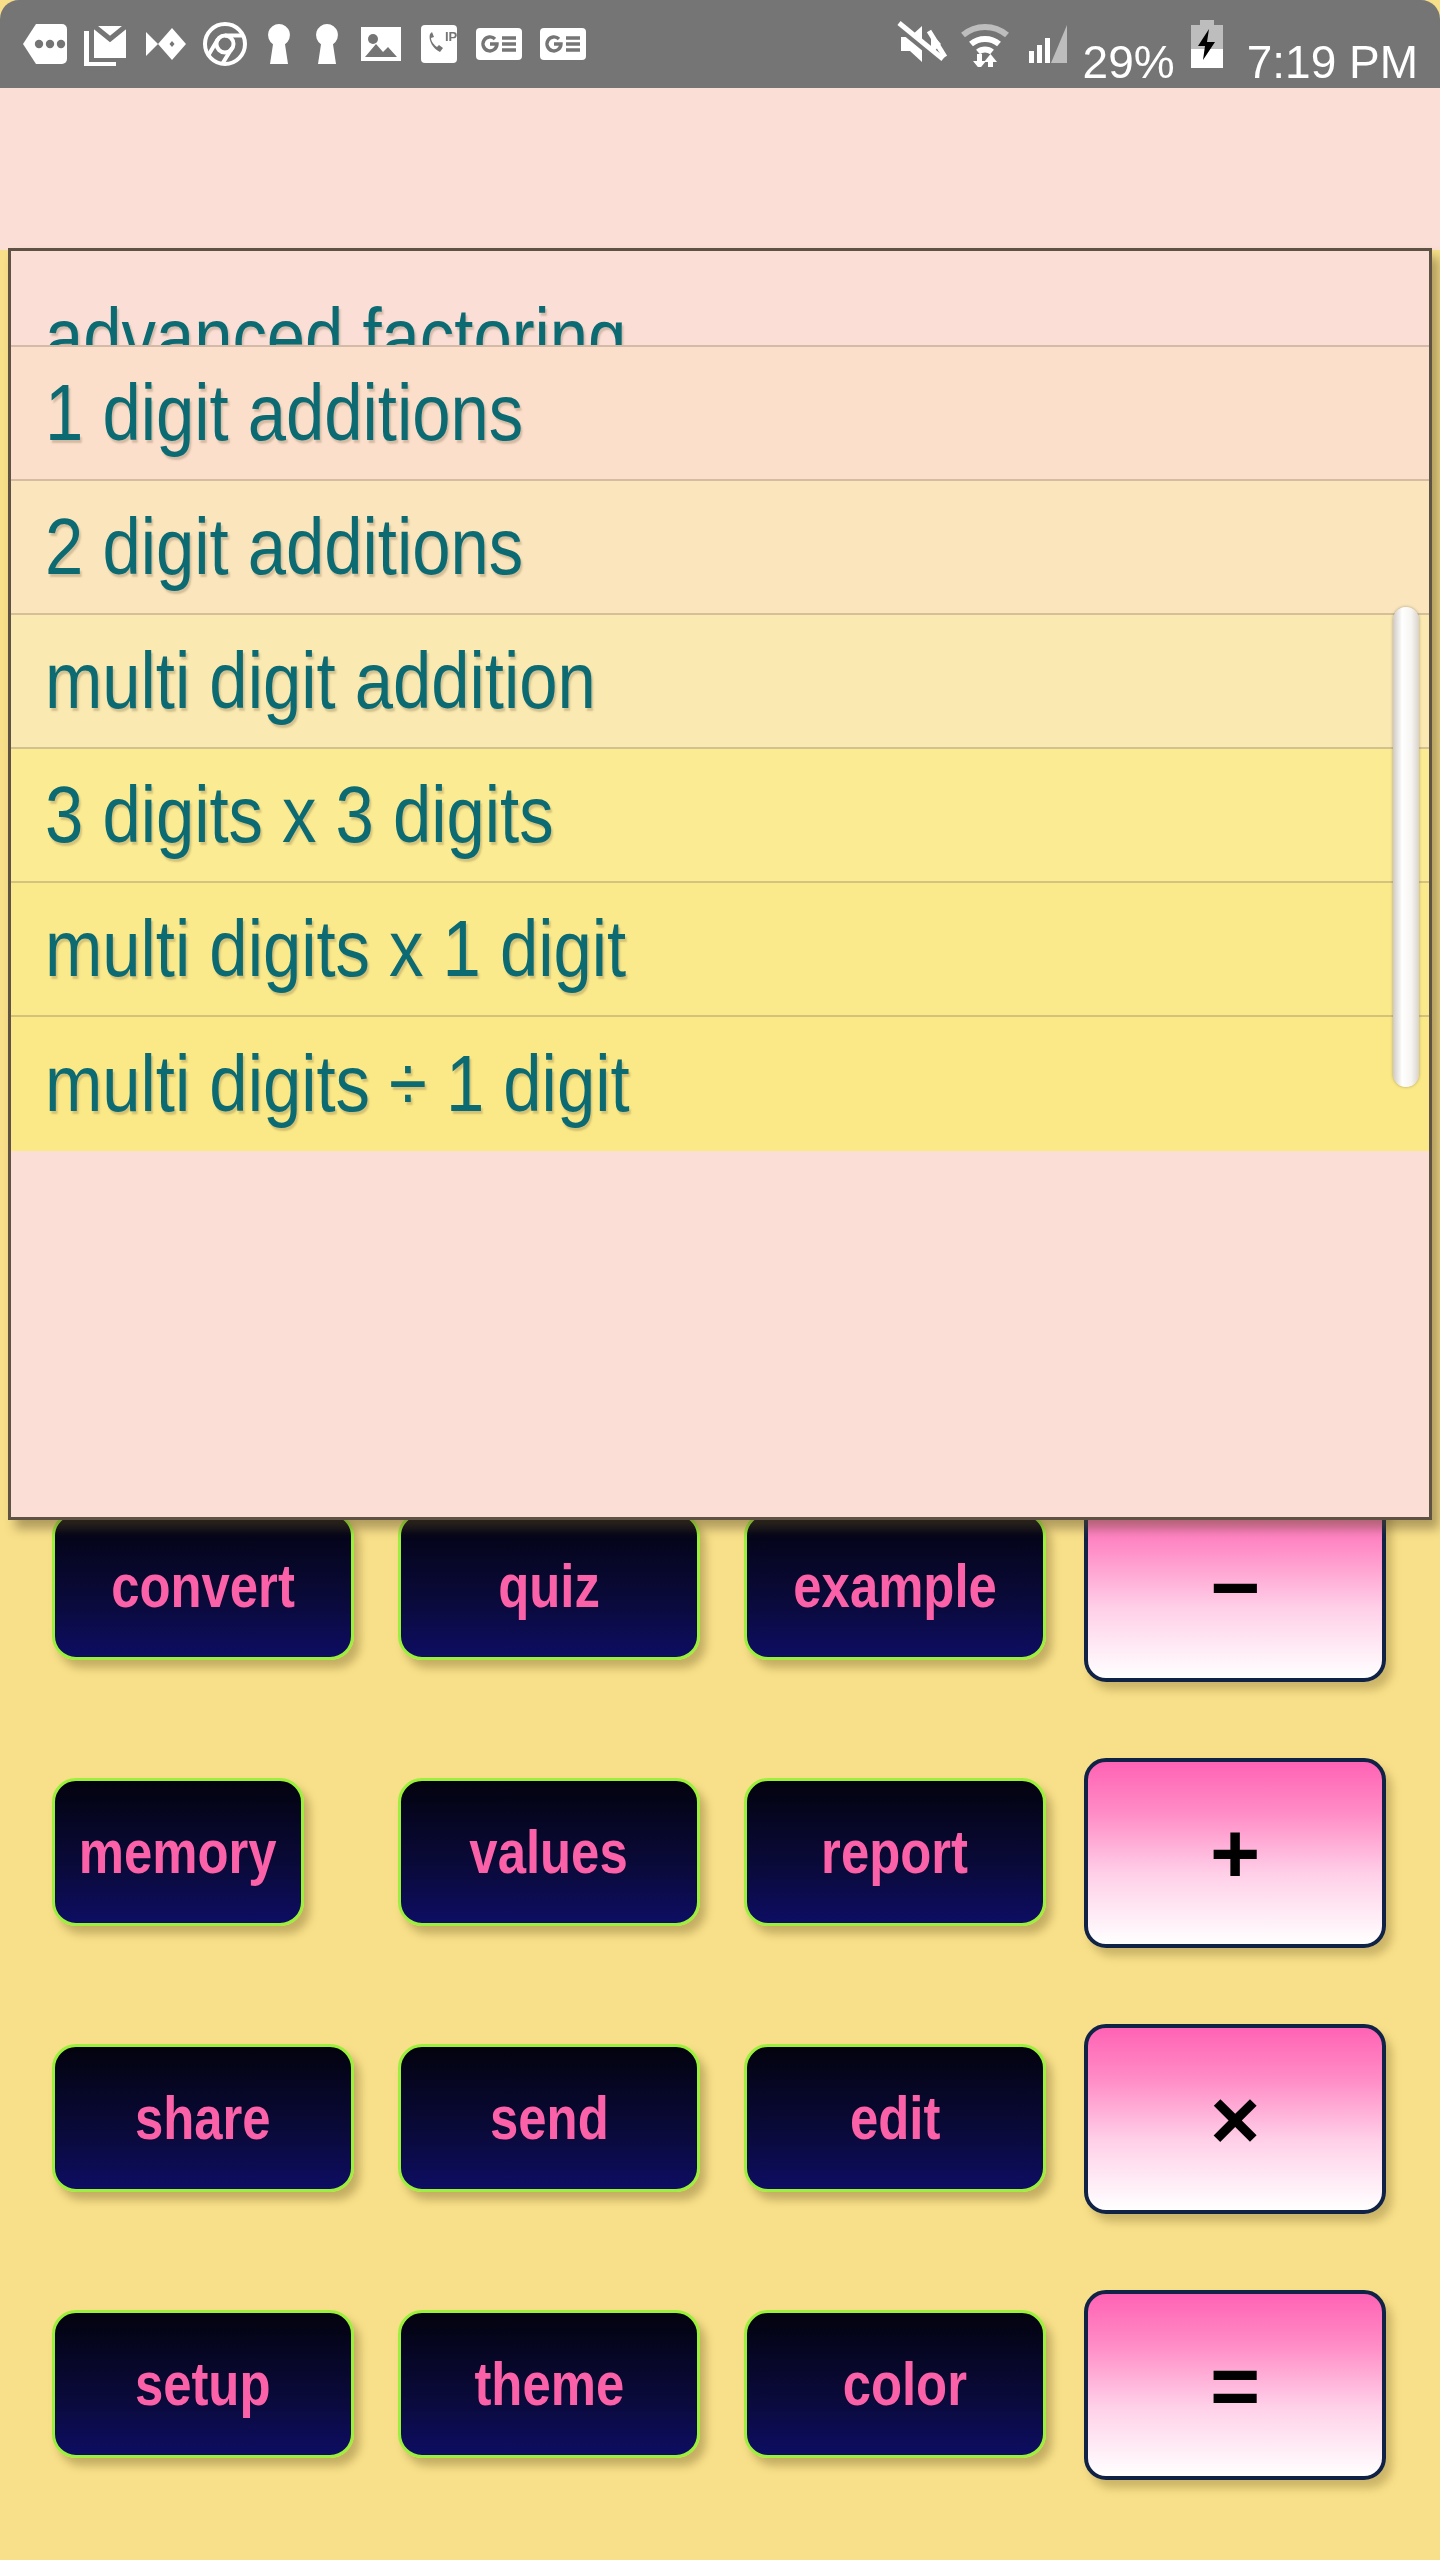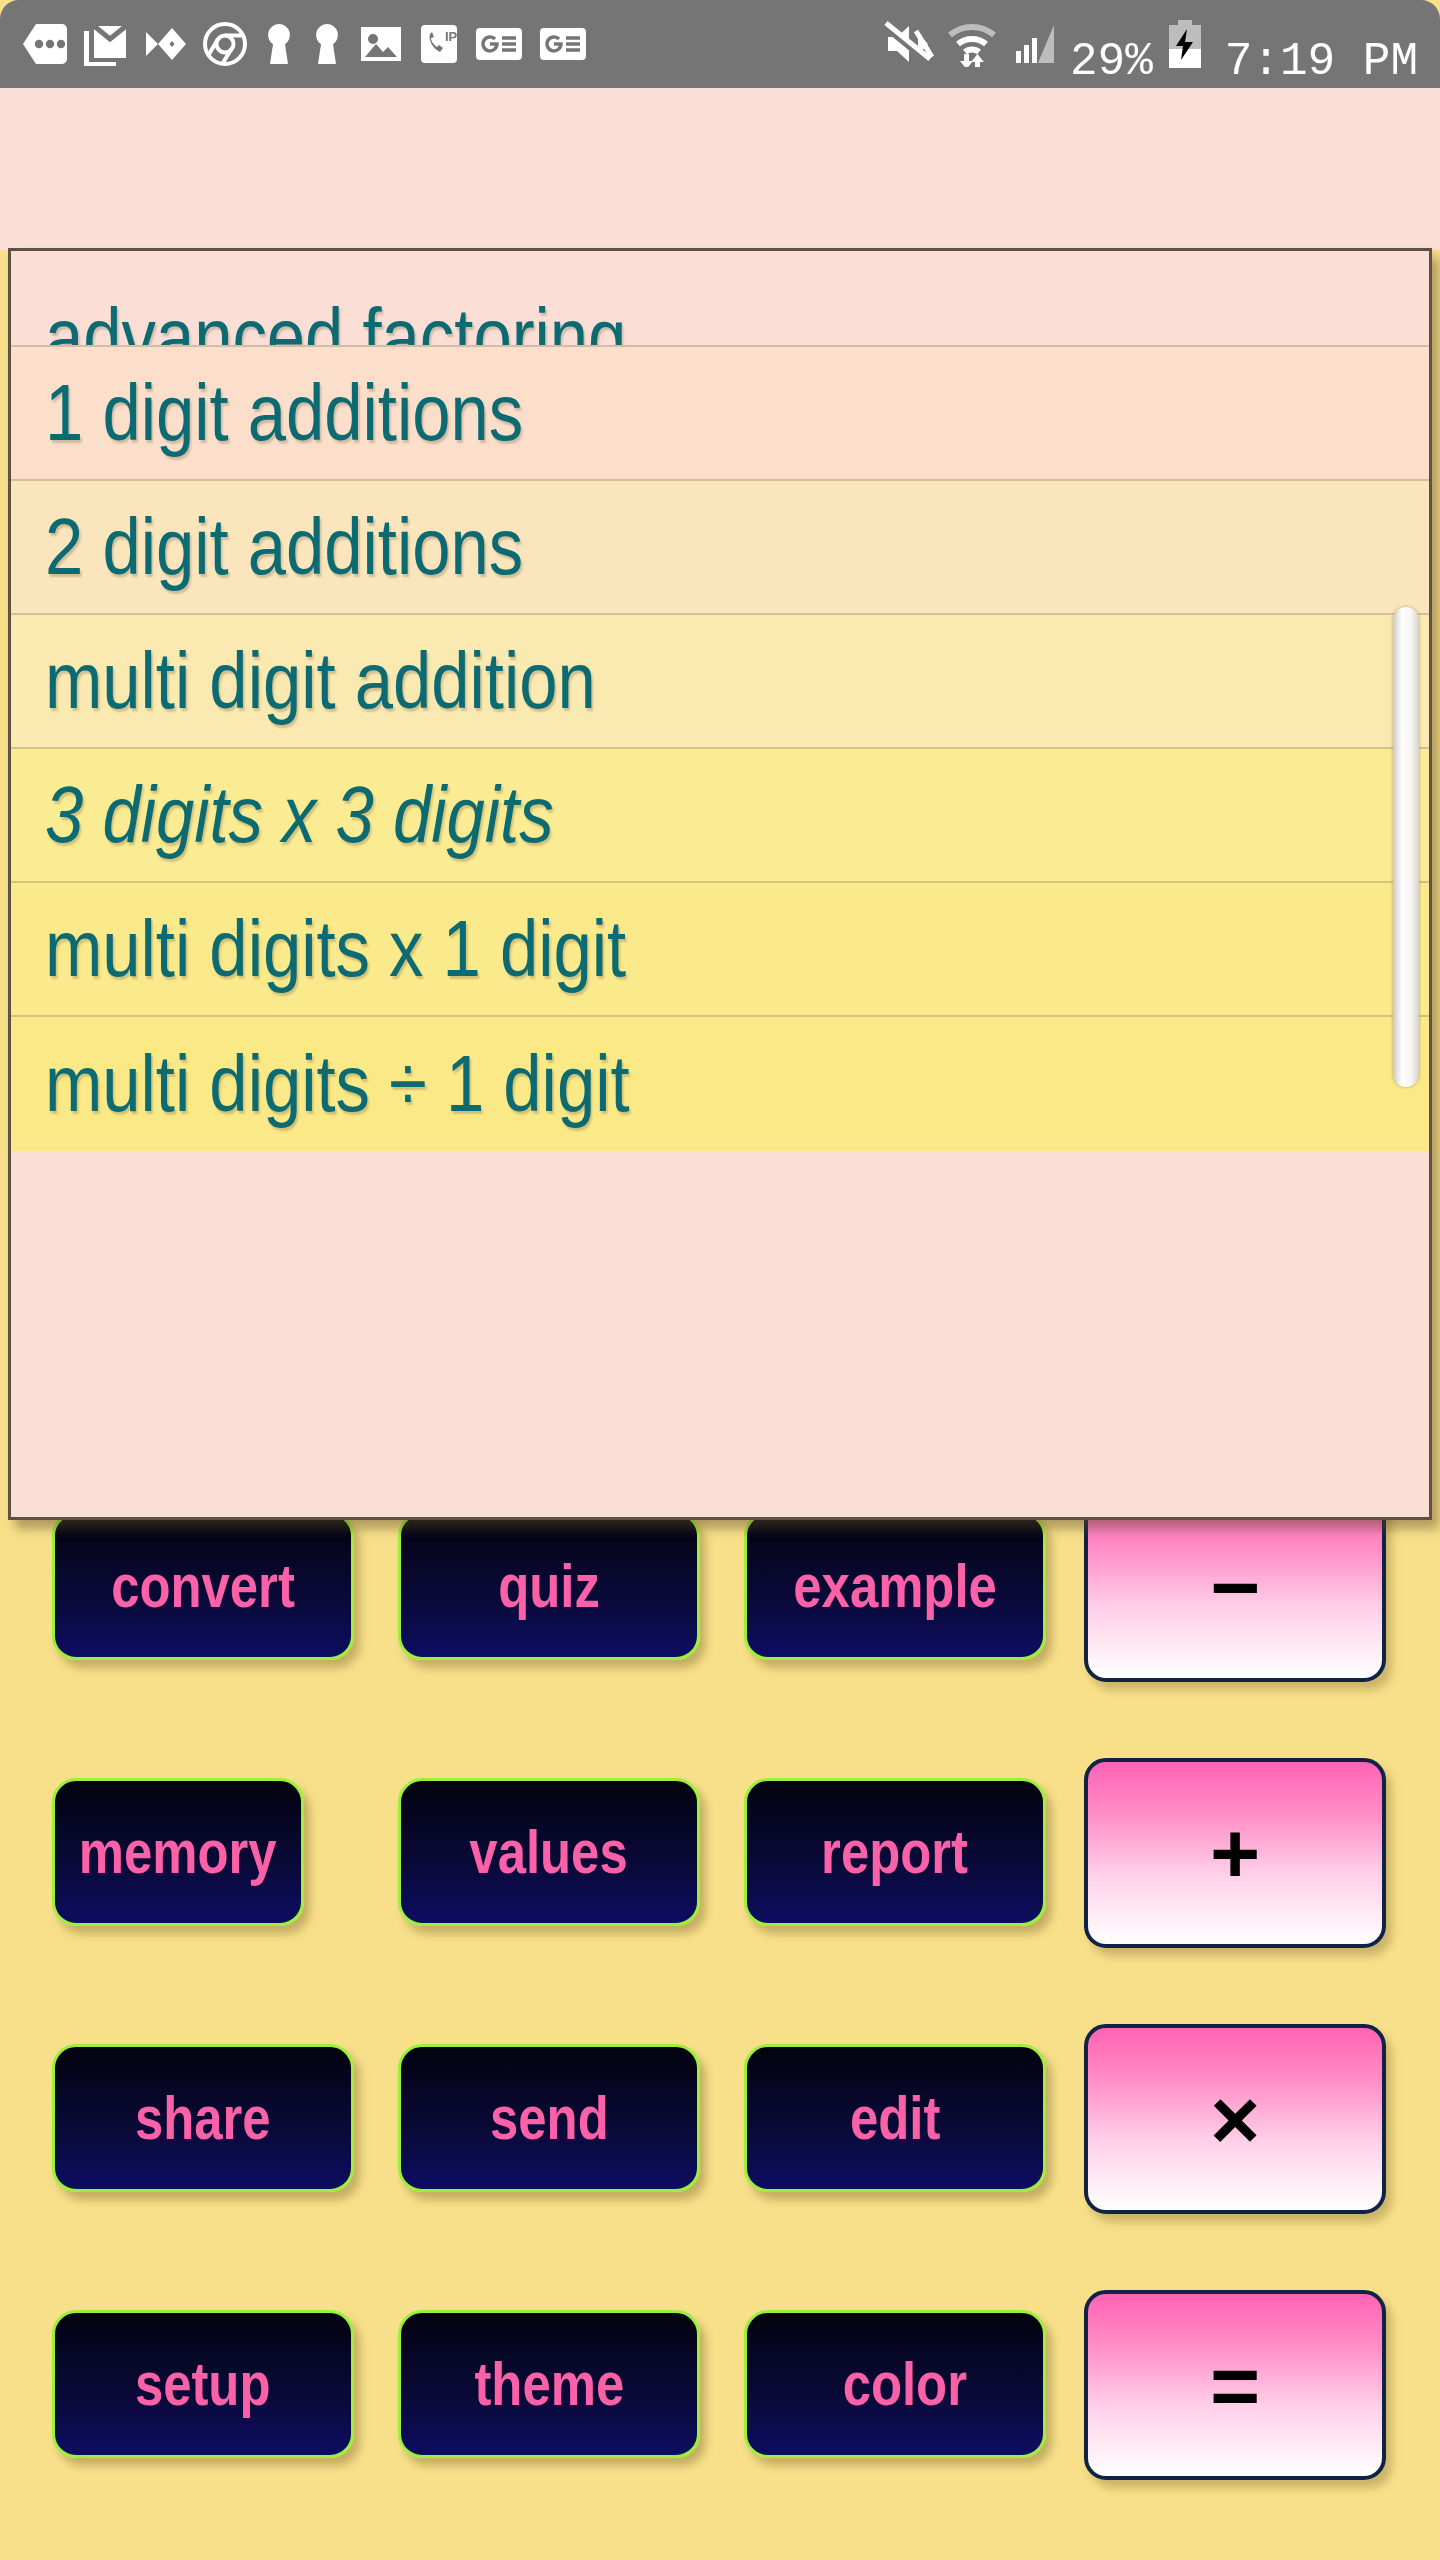--- a/index.html
+++ b/index.html
@@ -15,21 +15,21 @@
     position:absolute;left:0;top:0;width:1440px;height:88px;
     background:#757575;display:flex;align-items:center;
     box-sizing:border-box;padding:0 22px;
   }
   .sb-left{display:flex;align-items:center;gap:14px;flex:0 0 auto;}
   .sb-spacer{flex:1 1 auto;}
   .sb-right{display:flex;align-items:center;gap:12px;flex:0 0 auto;}
   .sb-ico{display:block;}
   .sb-text{
     color:#ffffff;font-size:46px;line-height:46px;
-    font-family:Liberation Mono, monospace;letter-spacing:0px;white-space:nowrap;margin-top:36px;
+    font-family:Liberation Sans, sans-serif;letter-spacing:0px;white-space:nowrap;margin-top:36px;
   }
   .sb-time{margin-left:8px;}
 
   
   .app-bg{
     position:absolute;left:0;top:88px;width:1440px;height:2472px;
     background:#f8e08a;
   }
   .pink-top{
     position:absolute;left:0;top:88px;width:1440px;height:162px;
@@ -270,21 +270,21 @@
       </div>
       <div class="row" style="background:#fbdfcb;">
         <span>1 digit additions</span>
       </div>
       <div class="row" style="background:#fae5bd;">
         <span>2 digit additions</span>
       </div>
       <div class="row" style="background:#fae9b0;">
         <span>multi digit addition</span>
       </div>
-      <div class="row" style="background:#fbeb92;font-style:italic;">
+      <div class="row" style="background:#fbeb92;">
         <span>3 digits x 3 digits</span>
       </div>
       <div class="row" style="background:#fbea8c;">
         <span>multi digits x 1 digit</span>
       </div>
       <div class="row" style="background:#fbe987;">
         <span>multi digits ÷ 1 digit</span>
       </div>
 
     </div>

